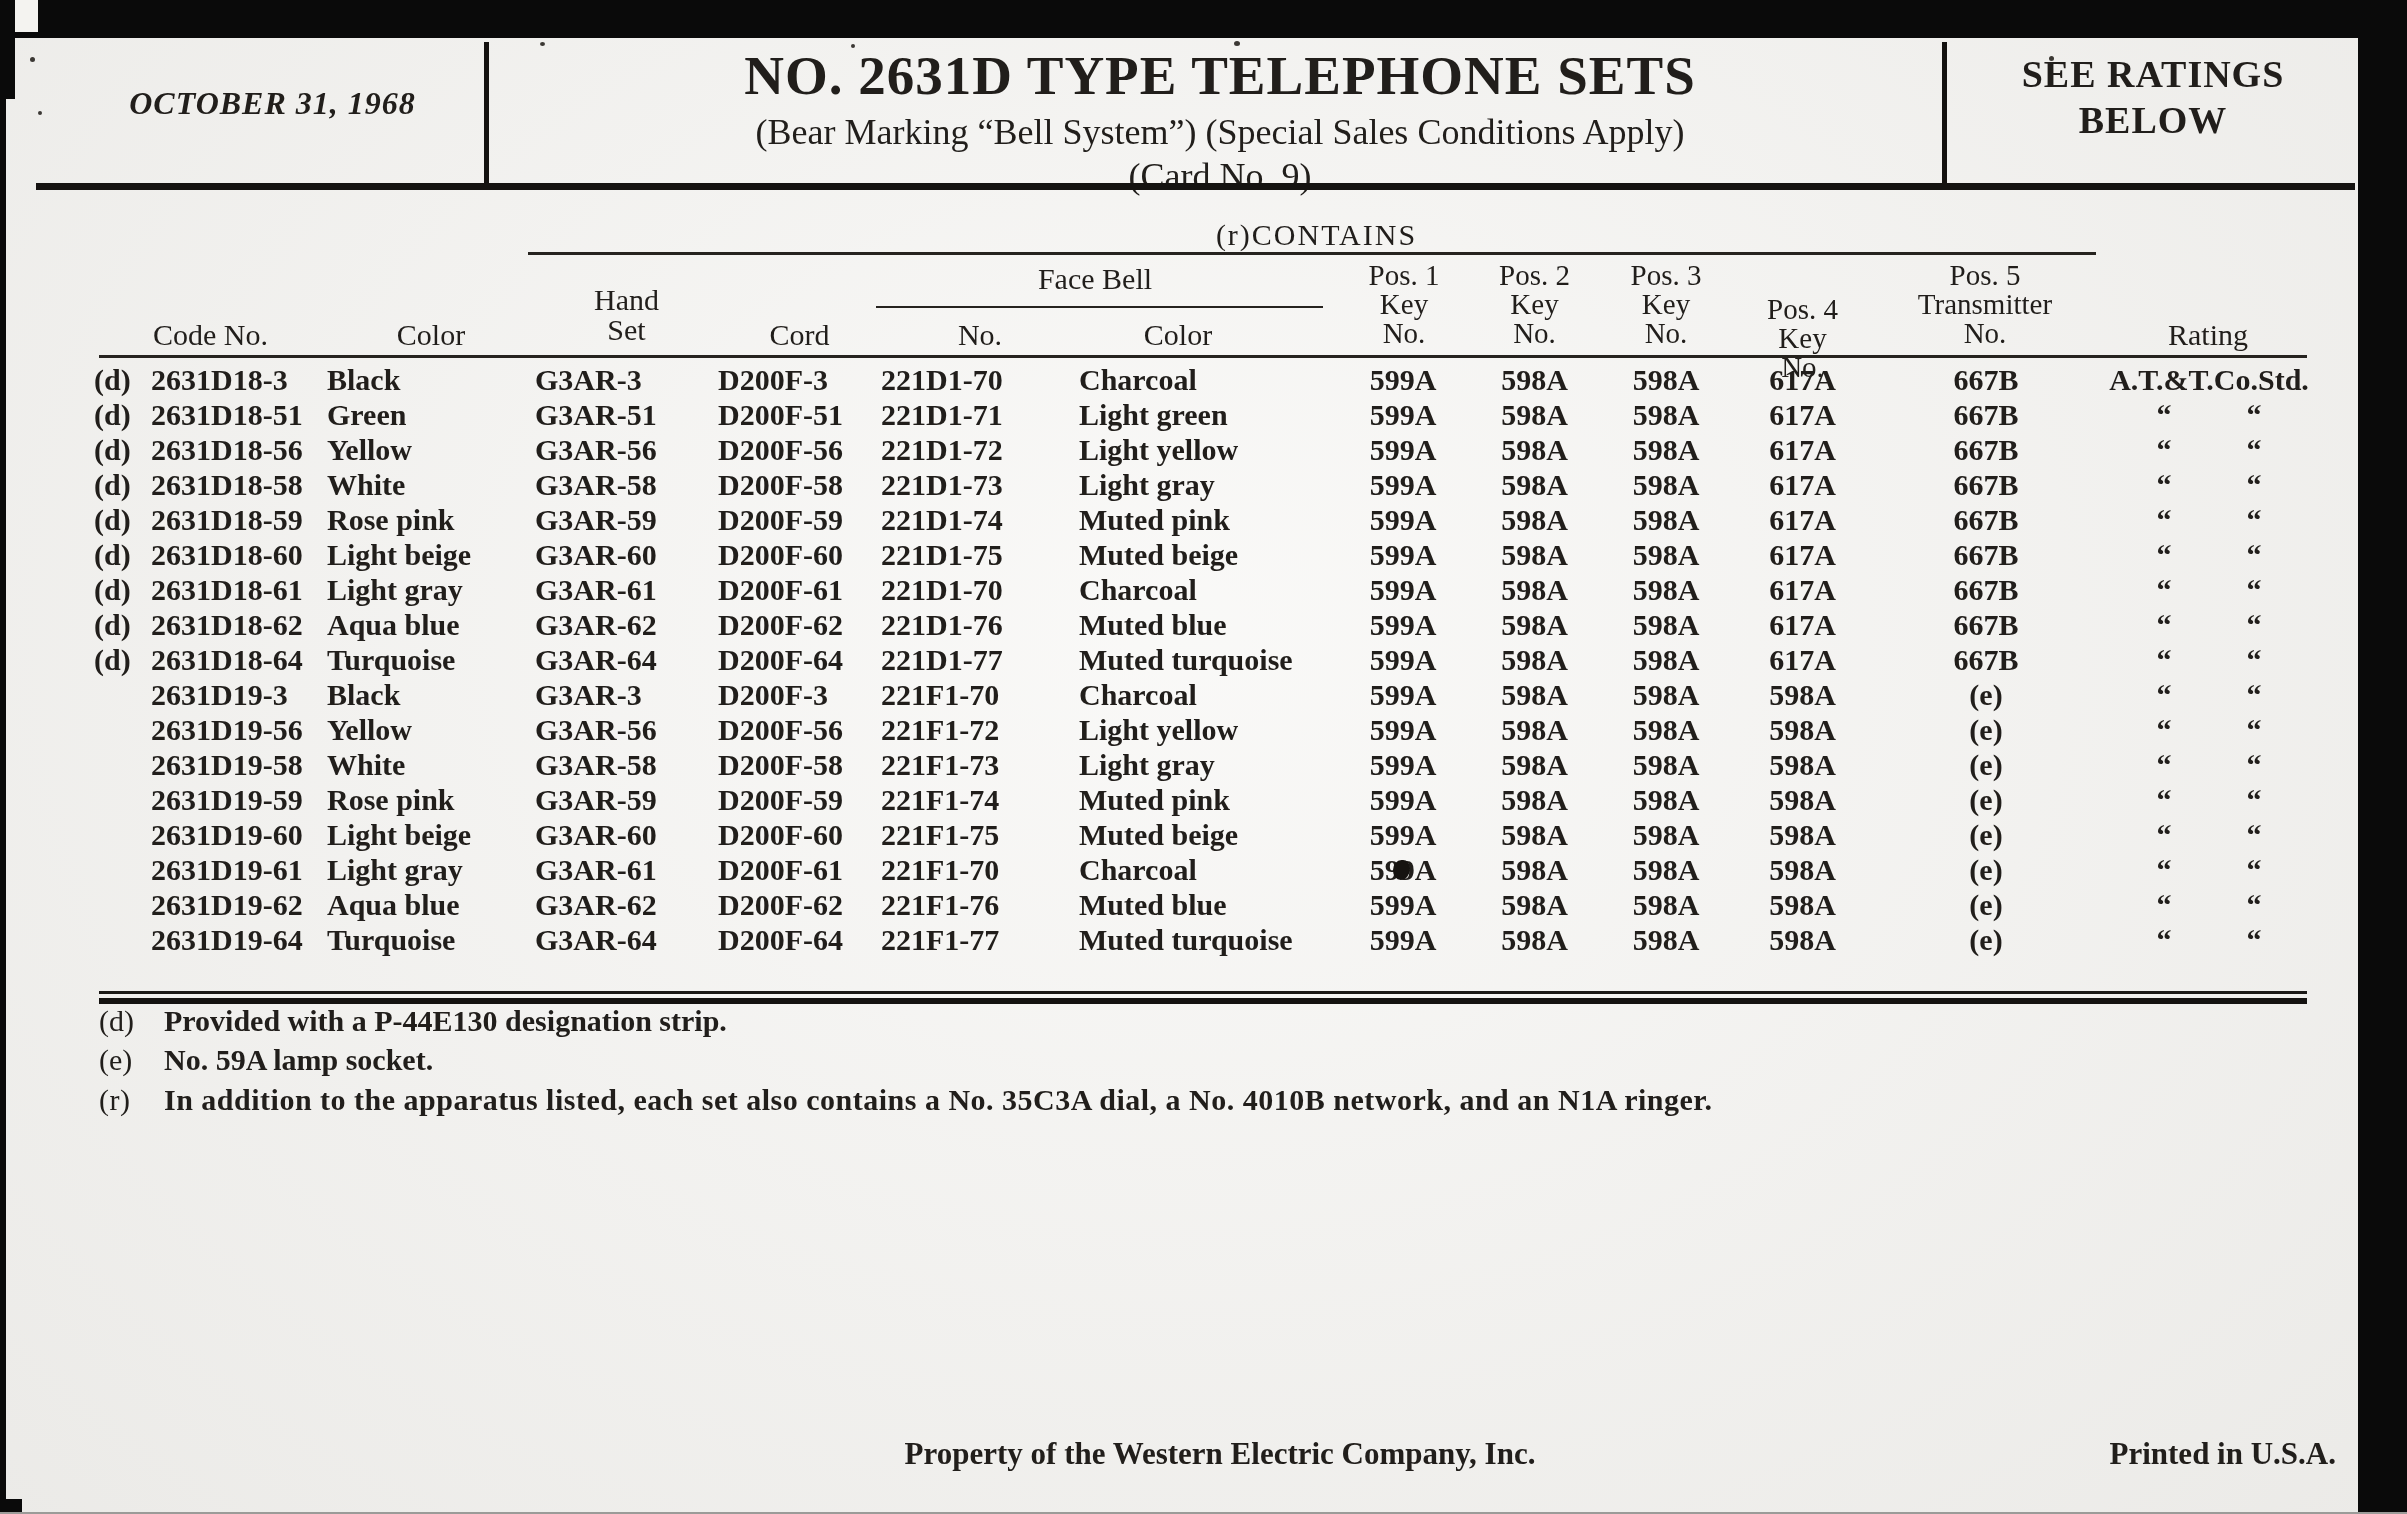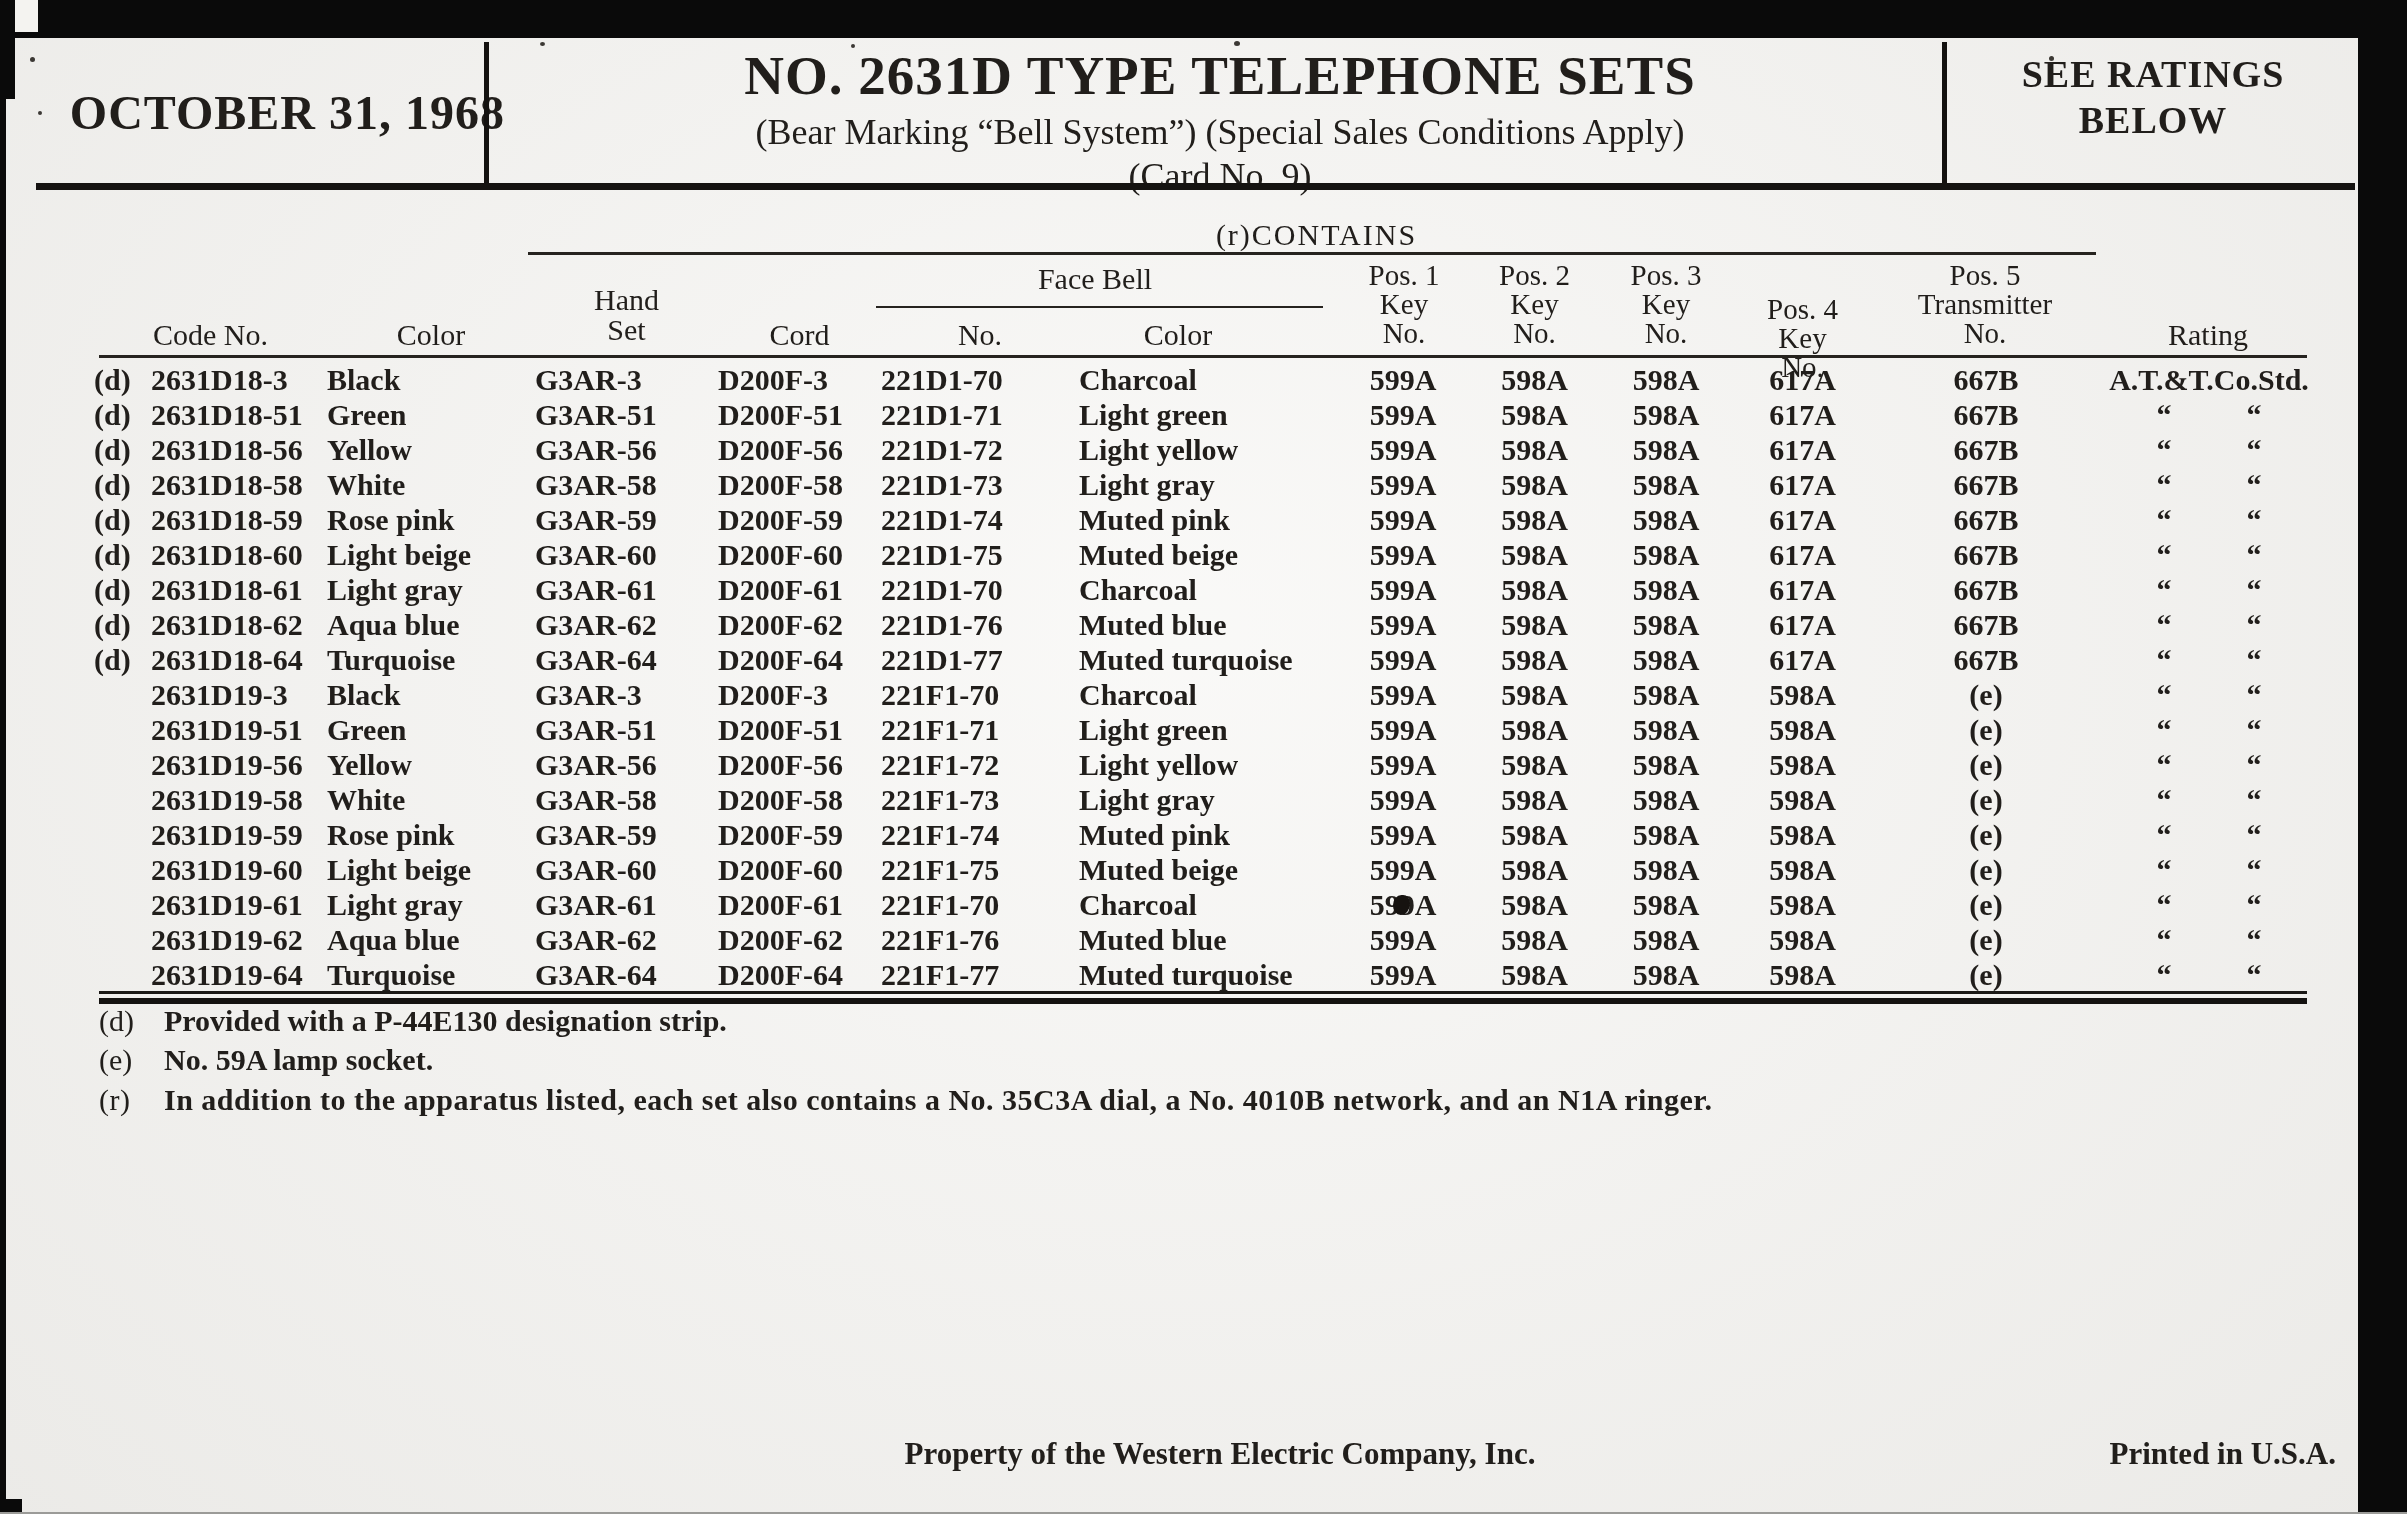--- a/index.html
+++ b/index.html
@@ -27,21 +27,21 @@
   .edge-right{left:2358px;top:0;width:50px;height:1515px;}
   .edge-top{left:0;top:0;width:2408px;height:38px;}
   .notch{position:absolute;left:6px;top:0;width:32px;height:32px;background:var(--paper);}
   .corner-mark{position:absolute;left:0;top:1499px;width:22px;height:16px;background:#0a0a0a;}
   .bottom-line{position:absolute;left:0;top:1512px;width:2408px;height:3px;background:#9b9b98;}
   .speck{position:absolute;background:#3b3834;border-radius:50%;}
 
   
   .date{
     position:absolute;left:40px;top:85px;width:465px;
-    text-align:right;font-weight:700;font-size:48px;letter-spacing:1px;white-space:nowrap;
+    text-align:center;font-weight:700;font-size:32px;letter-spacing:1px;white-space:nowrap;font-style:italic;
   }
   .vrule{position:absolute;top:42px;width:5px;height:141px;background:#141210;}
   .vrule-l{left:484px;}
   .vrule-r{left:1942px;}
   .titleblock{position:absolute;left:554px;top:44px;width:1332px;text-align:center;}
   .title{margin:0;font-size:55px;font-weight:700;letter-spacing:1px;white-space:nowrap;}
   .subtitle{margin:4px 0 0 0;font-size:36px;font-weight:400;white-space:nowrap;}
   .cardno{margin:2px 0 0 0;font-size:36px;font-weight:400;}
   .ratingsnote{
     position:absolute;left:1955px;top:51px;width:396px;
@@ -316,34 +316,20 @@
           <td class="col-fp_no">221F1-70</td>
           <td class="col-fp_color">Charcoal</td>
           <td class="col-p1">599A</td>
           <td class="col-p2">598A</td>
           <td class="col-p3">598A</td>
           <td class="col-p4">598A</td>
           <td class="col-p5">(e)</td>
           <td class="col-rating">“   “</td>
         </tr>
         <tr>
-          <td class="col-code"><span class="pfx"></span><span>2631D19-51</span></td>
-          <td class="col-color">Green</td>
-          <td class="col-handset">G3AR-51</td>
-          <td class="col-cord">D200F-51</td>
-          <td class="col-fp_no">221F1-71</td>
-          <td class="col-fp_color">Light green</td>
-          <td class="col-p1">599A</td>
-          <td class="col-p2">598A</td>
-          <td class="col-p3">598A</td>
-          <td class="col-p4">598A</td>
-          <td class="col-p5">(e)</td>
-          <td class="col-rating">“   “</td>
-        </tr>
-        <tr>
           <td class="col-code"><span class="pfx"></span><span>2631D19-56</span></td>
           <td class="col-color">Yellow</td>
           <td class="col-handset">G3AR-56</td>
           <td class="col-cord">D200F-56</td>
           <td class="col-fp_no">221F1-72</td>
           <td class="col-fp_color">Light yellow</td>
           <td class="col-p1">599A</td>
           <td class="col-p2">598A</td>
           <td class="col-p3">598A</td>
           <td class="col-p4">598A</td>

